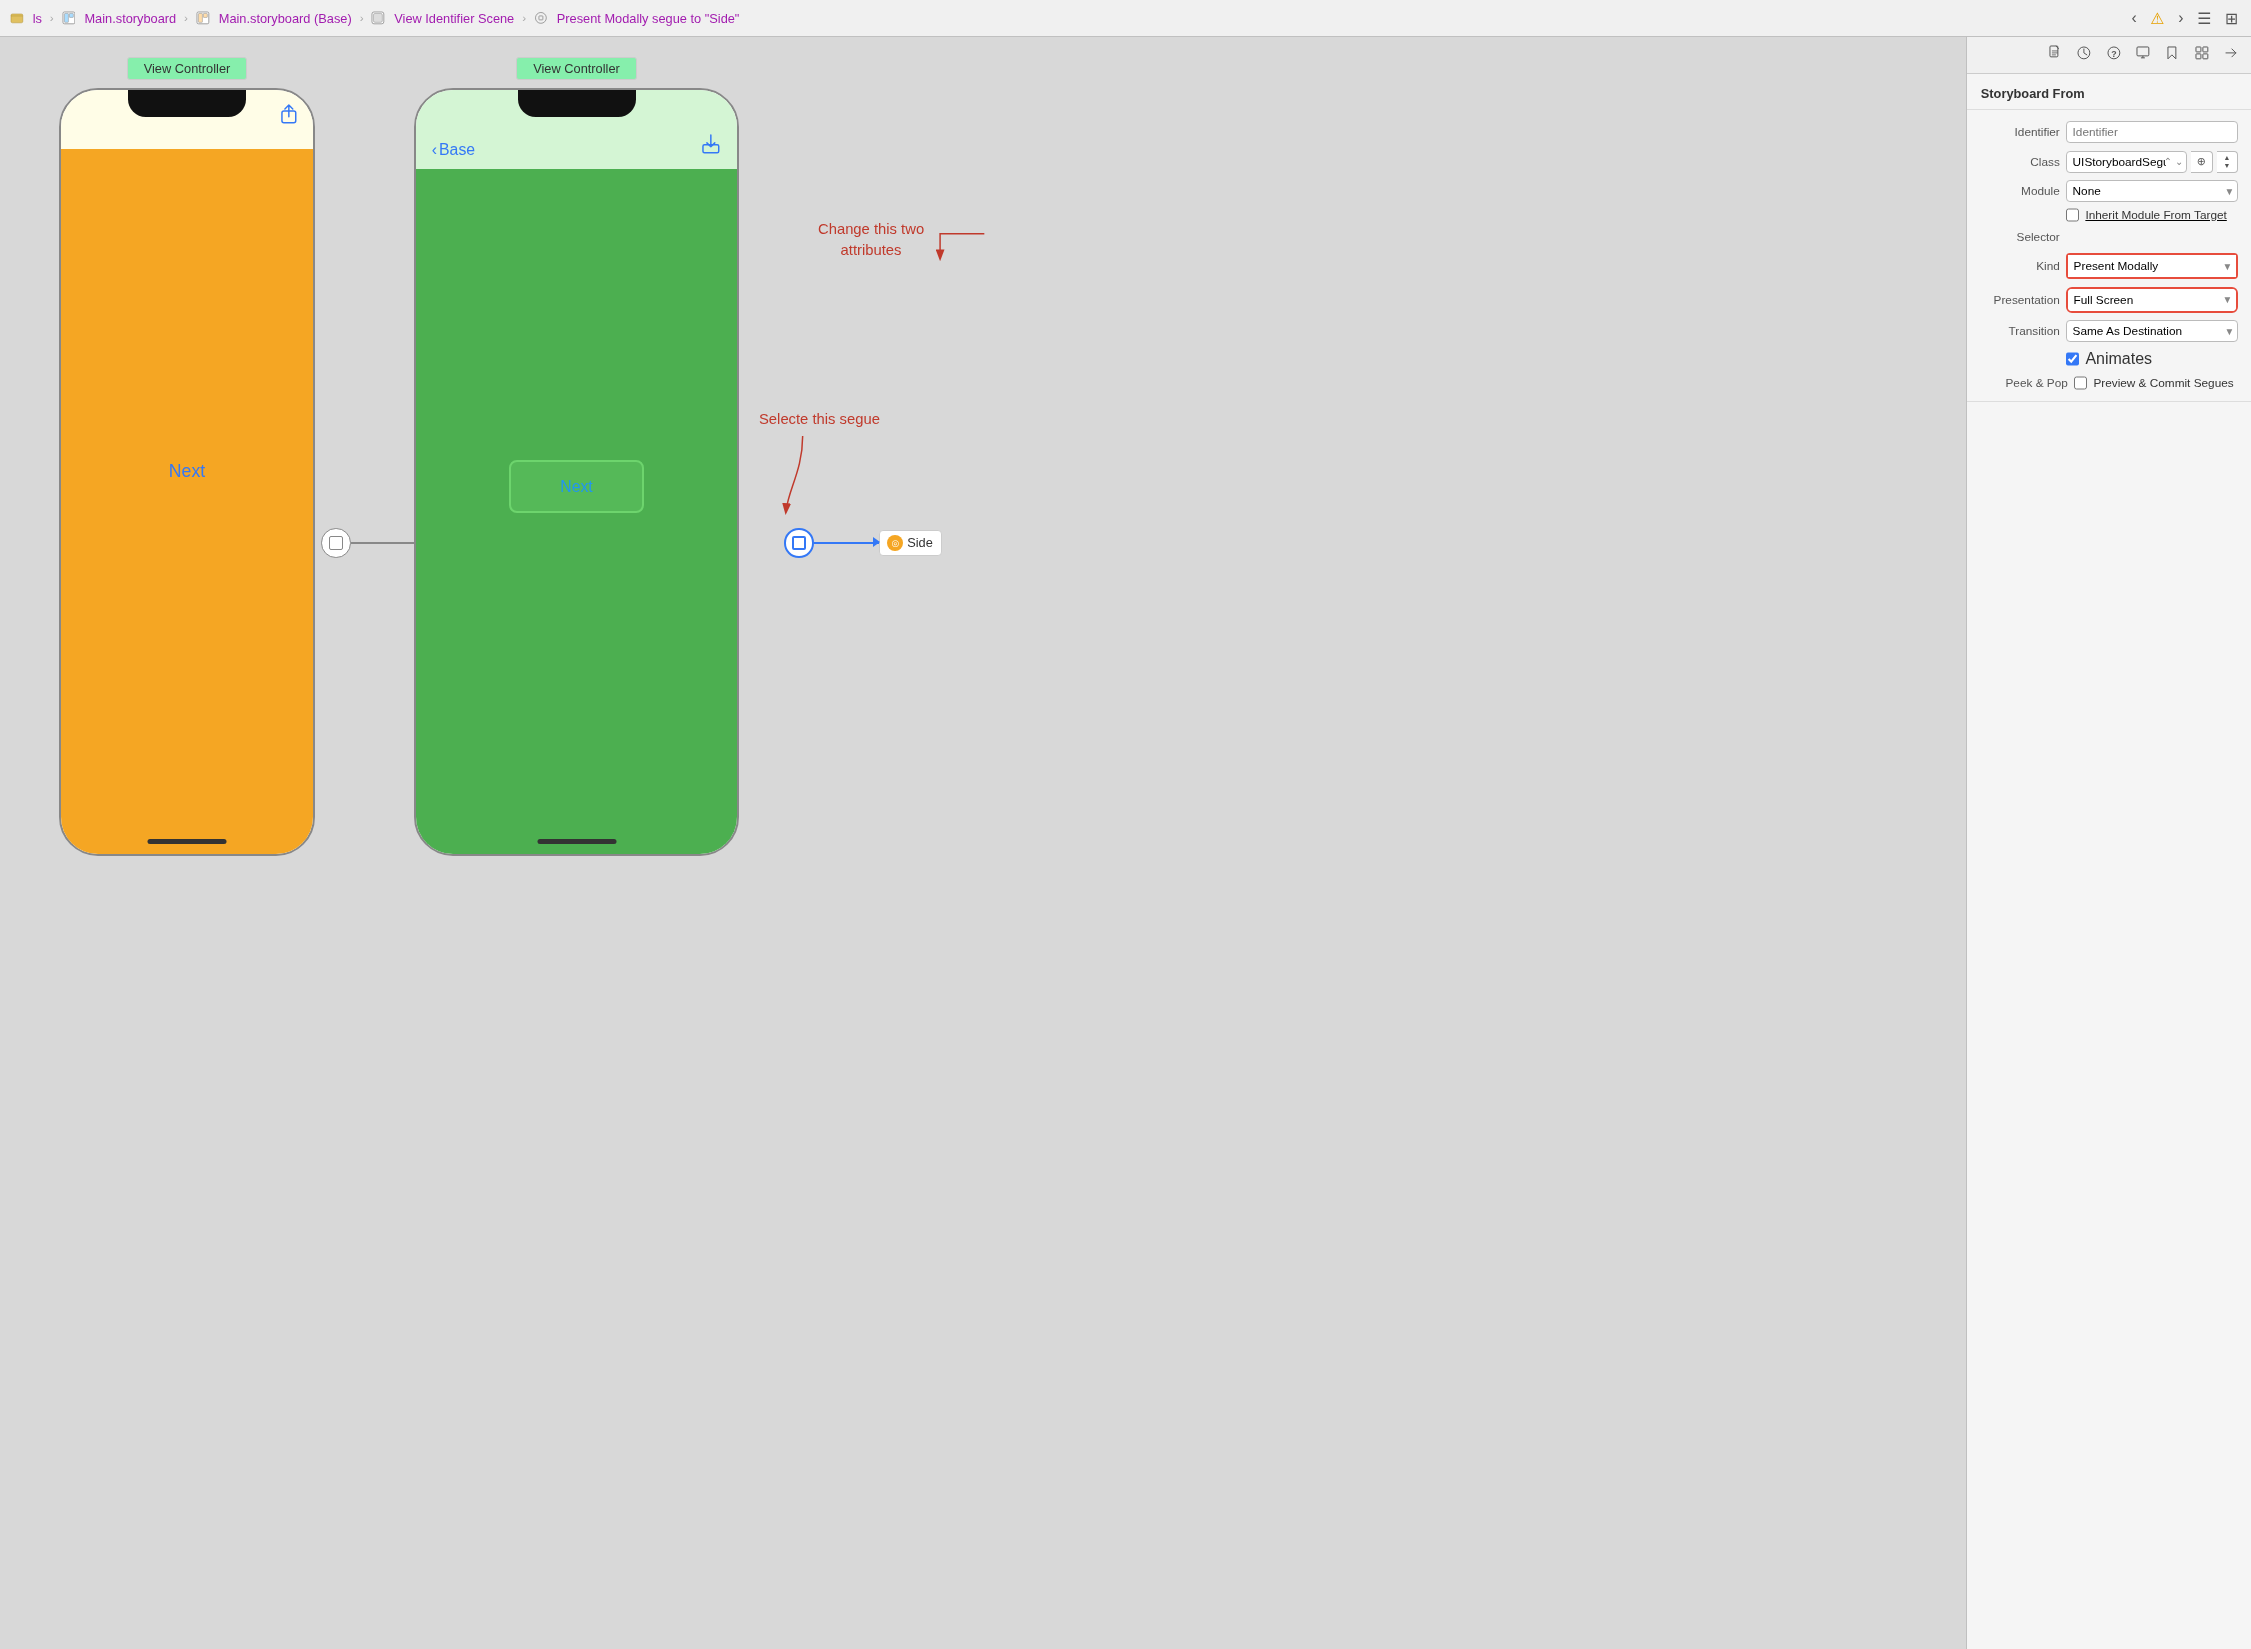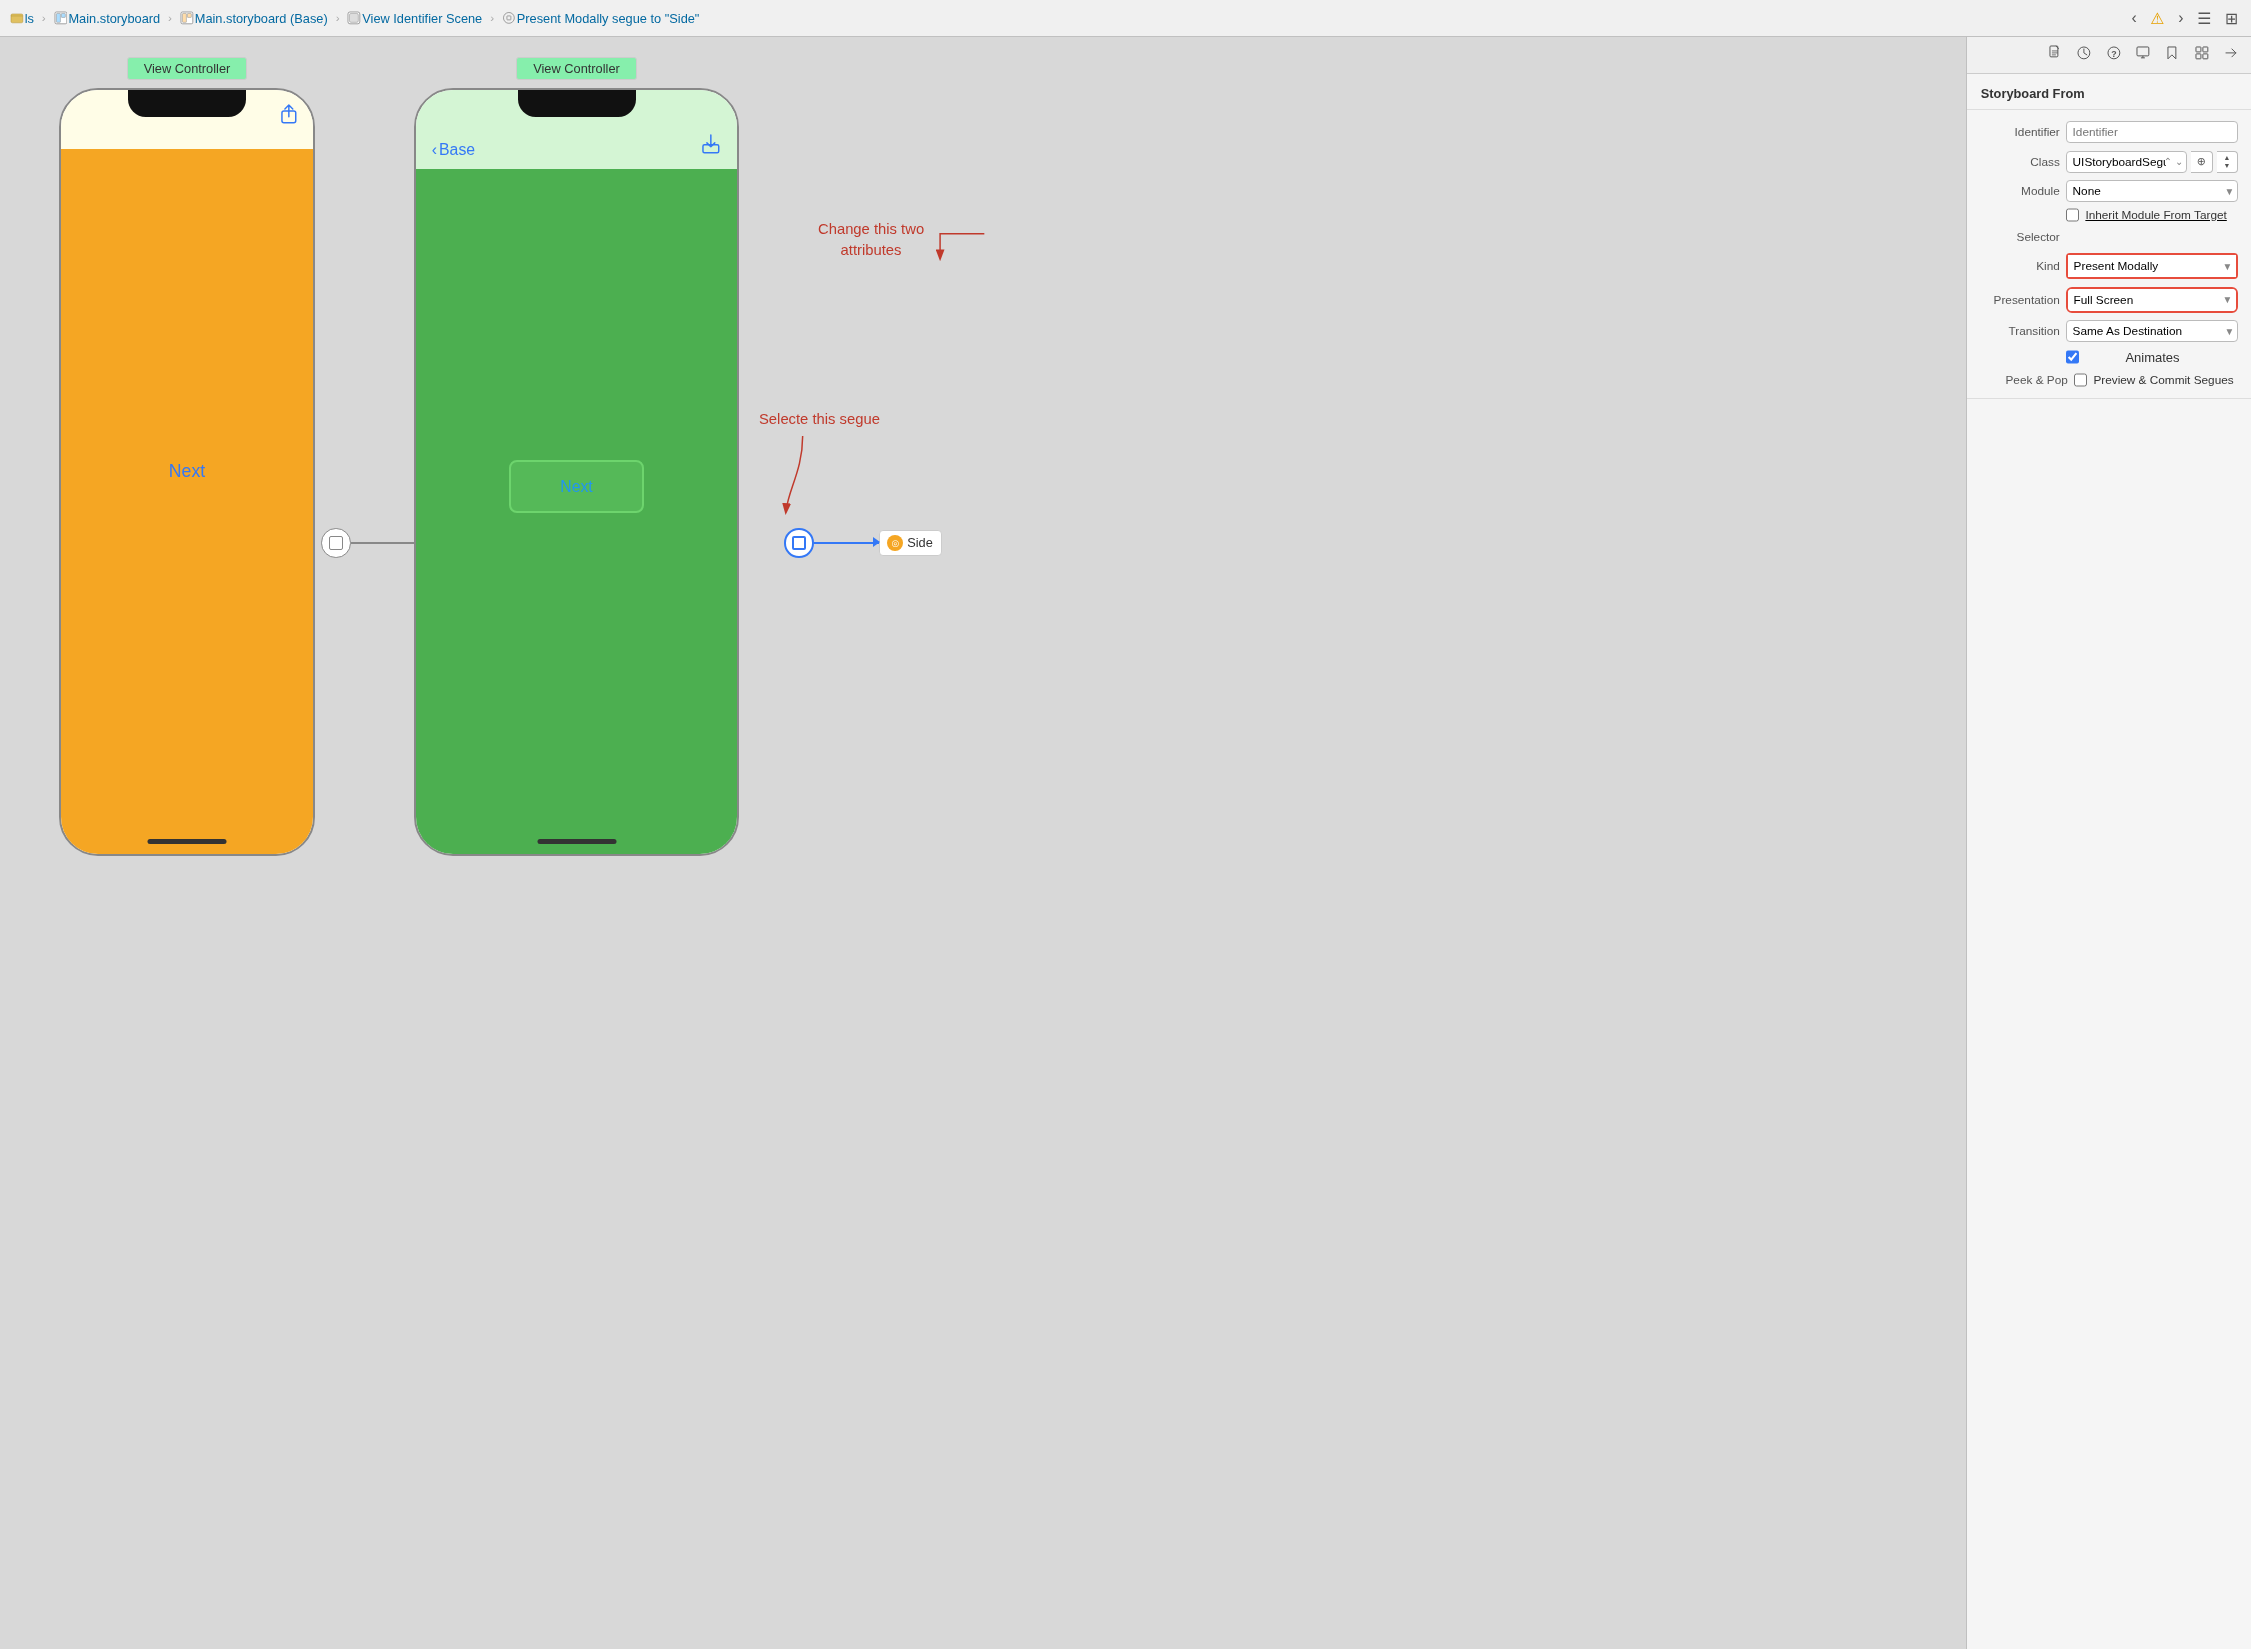--- a/index.html
+++ b/index.html
@@ -20,23 +20,23 @@
       height: 37px;
       display: flex;
       align-items: center;
       padding: 0 9.9px;
       gap: 7.9px;
       flex-shrink: 0;
     }
     .breadcrumb-item {
       display: flex;
       align-items: center;
-      gap: 1px;
+      gap: 9px;
       font-size: 12.8px;
-      color: #0369a1;
+      color: #a21caf;
     }
     .breadcrumb-sep {
       color: #aaa;
       font-size: 11.8px;
     }
     .top-bar-right {
       margin-left: auto;
       display: flex;
       align-items: center;
       gap: 5.9px;
@@ -364,23 +364,22 @@
       gap: 5.9px;
     }
 
     .panel-check {
       width: 13.8px;
       height: 13.8px;
       accent-color: #3478f6;
     }
 
     .panel-check-label {
-      font-size: 13px;
+      font-size: 16px;
       color: #333;
-      margin-left: 40px;
     }
 
     .panel-row-peek {
       display: flex;
       align-items: center;
       padding: 3.9px 13.8px;
       gap: 5.9px;
       margin-left: 8px;
     }
 

